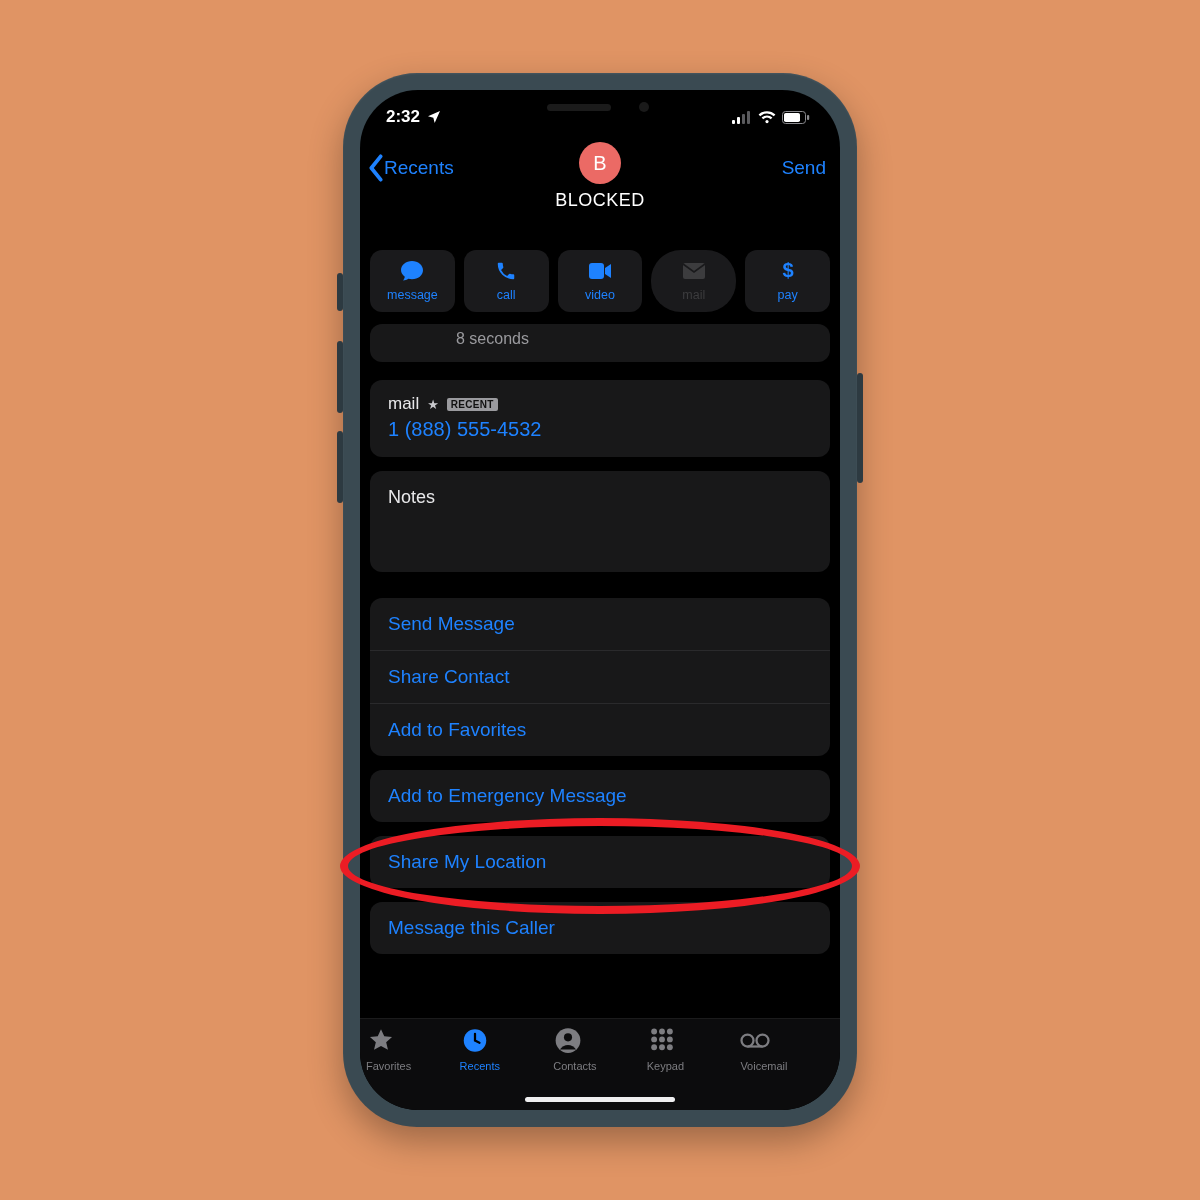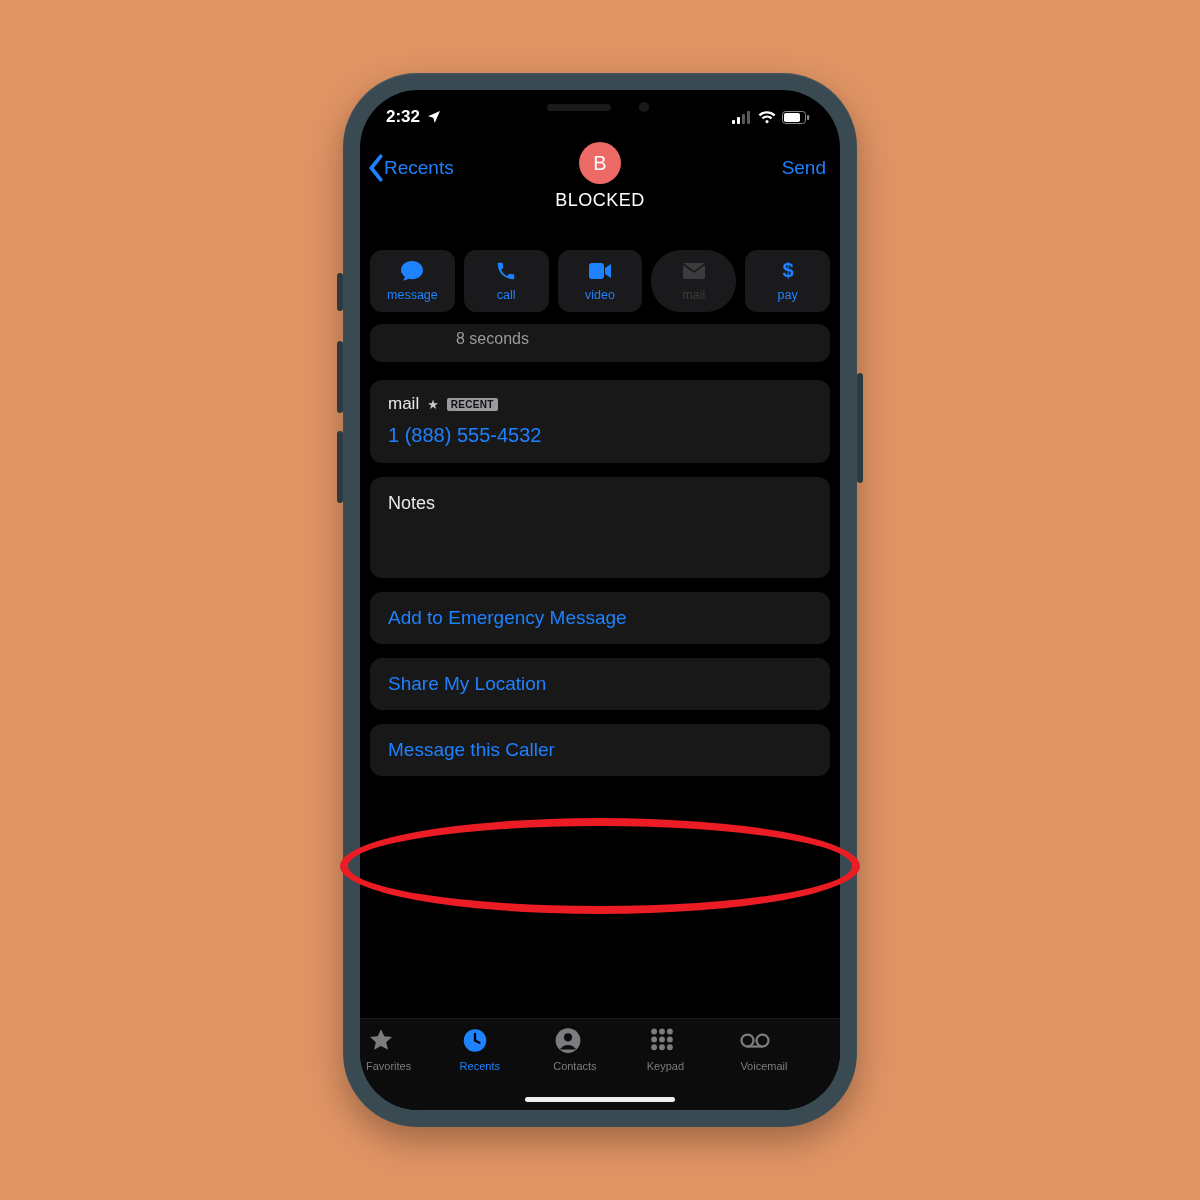--- a/index.html
+++ b/index.html
@@ -174,21 +174,21 @@
     color:#e8e8ea; font-size:17px;
   }
   .recent-tag{
     font-size:10px; font-weight:700;
     background:#9a9a9e; color:#111;
     border-radius:2px; padding:1px 4px;
     letter-spacing:.3px;
   }
   .star{ font-size:13px; color:#c9c9cd; line-height:1; }
   .phone-num{
-    color:#1e82ff; font-size:20px; margin-top:10px;
+    color:#1e82ff; font-size:20px; margin-top:4px;
   }
 
   .notes-block{
     padding:16px 18px 64px 18px;
     color:#e8e8ea; font-size:18px;
   }
 
   .list .row{
     padding:15px 18px;
     color:#1e82ff; font-size:19px;
@@ -358,20 +358,25 @@
           <span class="star">★</span>
           <span class="recent-tag">RECENT</span>
         </div>
         <div class="phone-num">1 (888)  555-4532</div>
       </div>
 
       <div class="block notes-block">
         <span>Notes</span>
       </div>
 
+      <div class="block list" style="margin-top:26px;">
+        <div class="row">Send Message</div>
+        <div class="row">Share Contact</div>
+        <div class="row">Add to Favorites</div>
+      </div>
 
       <div class="block list">
         <div class="row">Add to Emergency Message</div>
       </div>
 
       <div class="block list">
         <div class="row">Share My Location</div>
       </div>
 
       <div class="block list">

